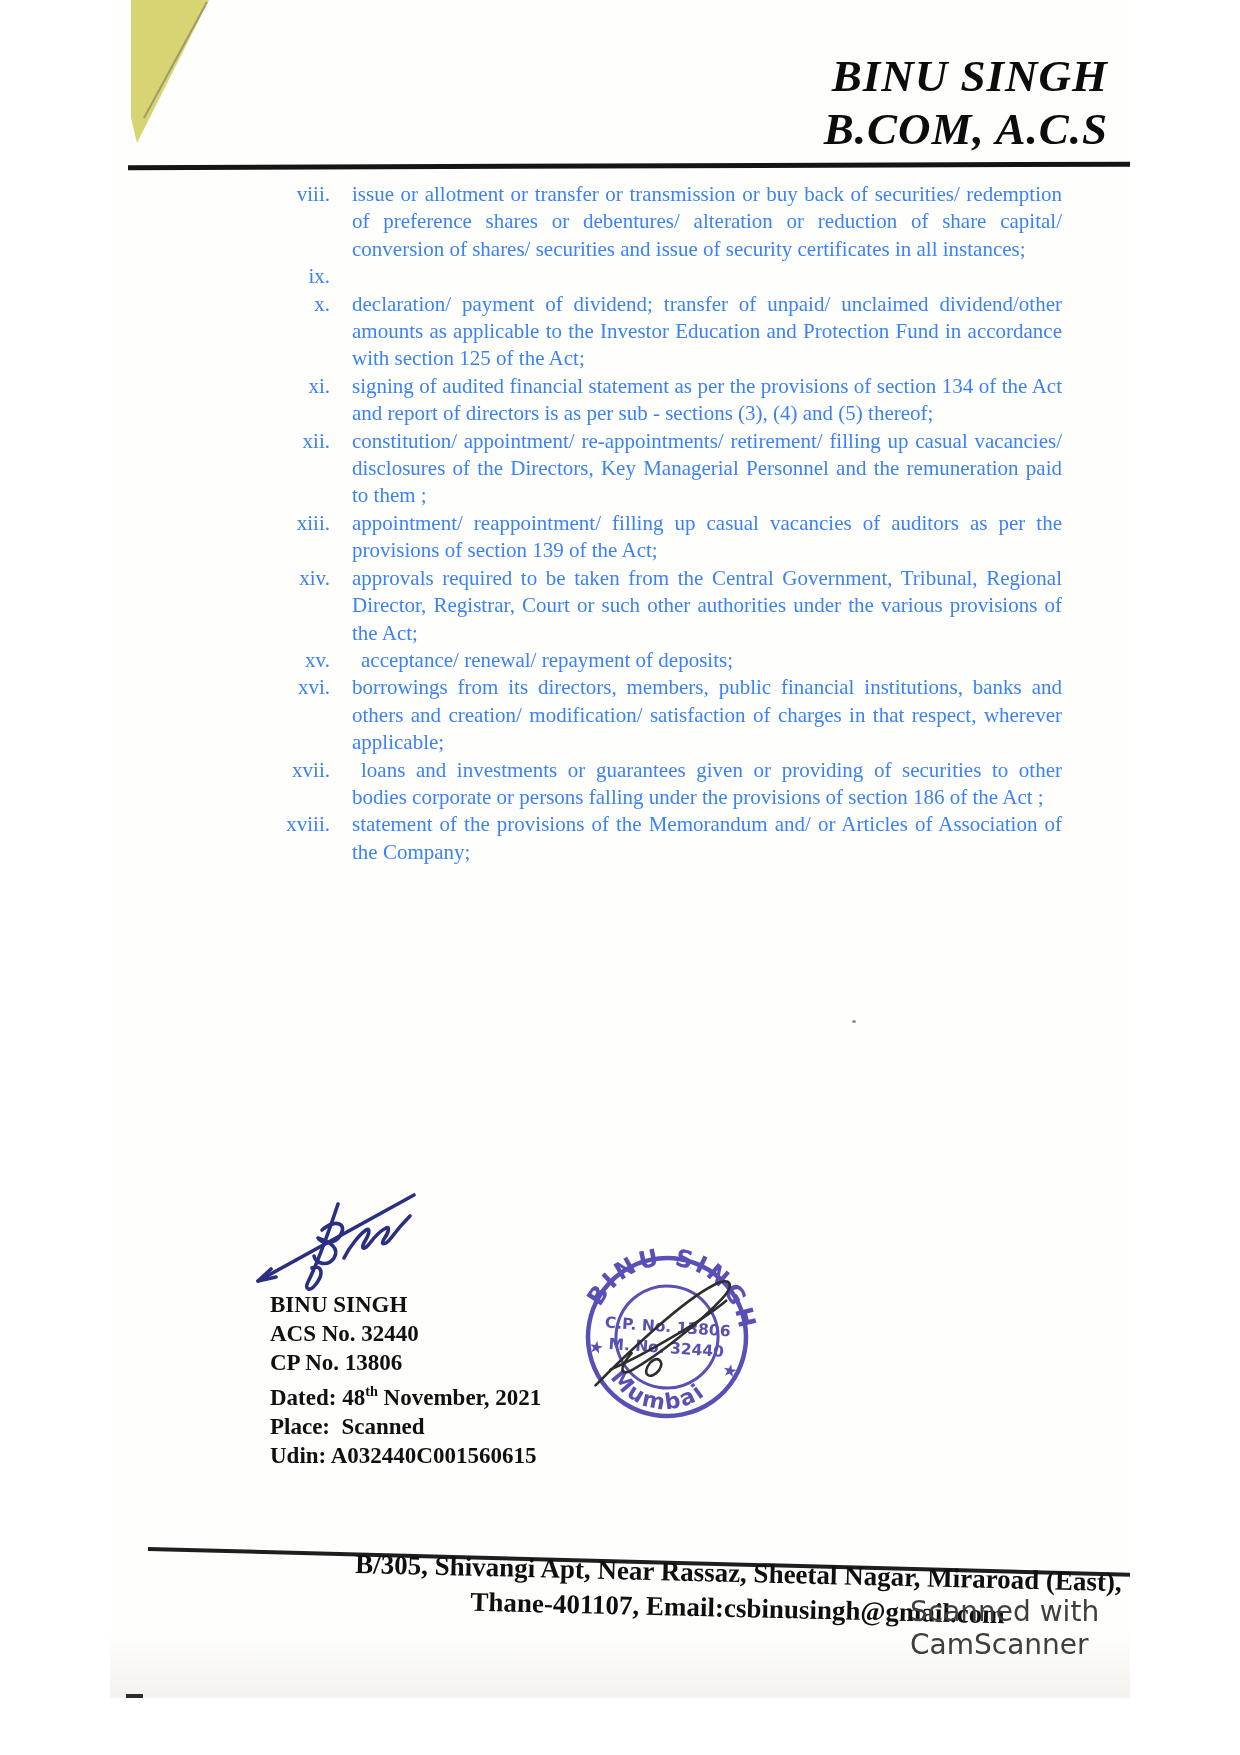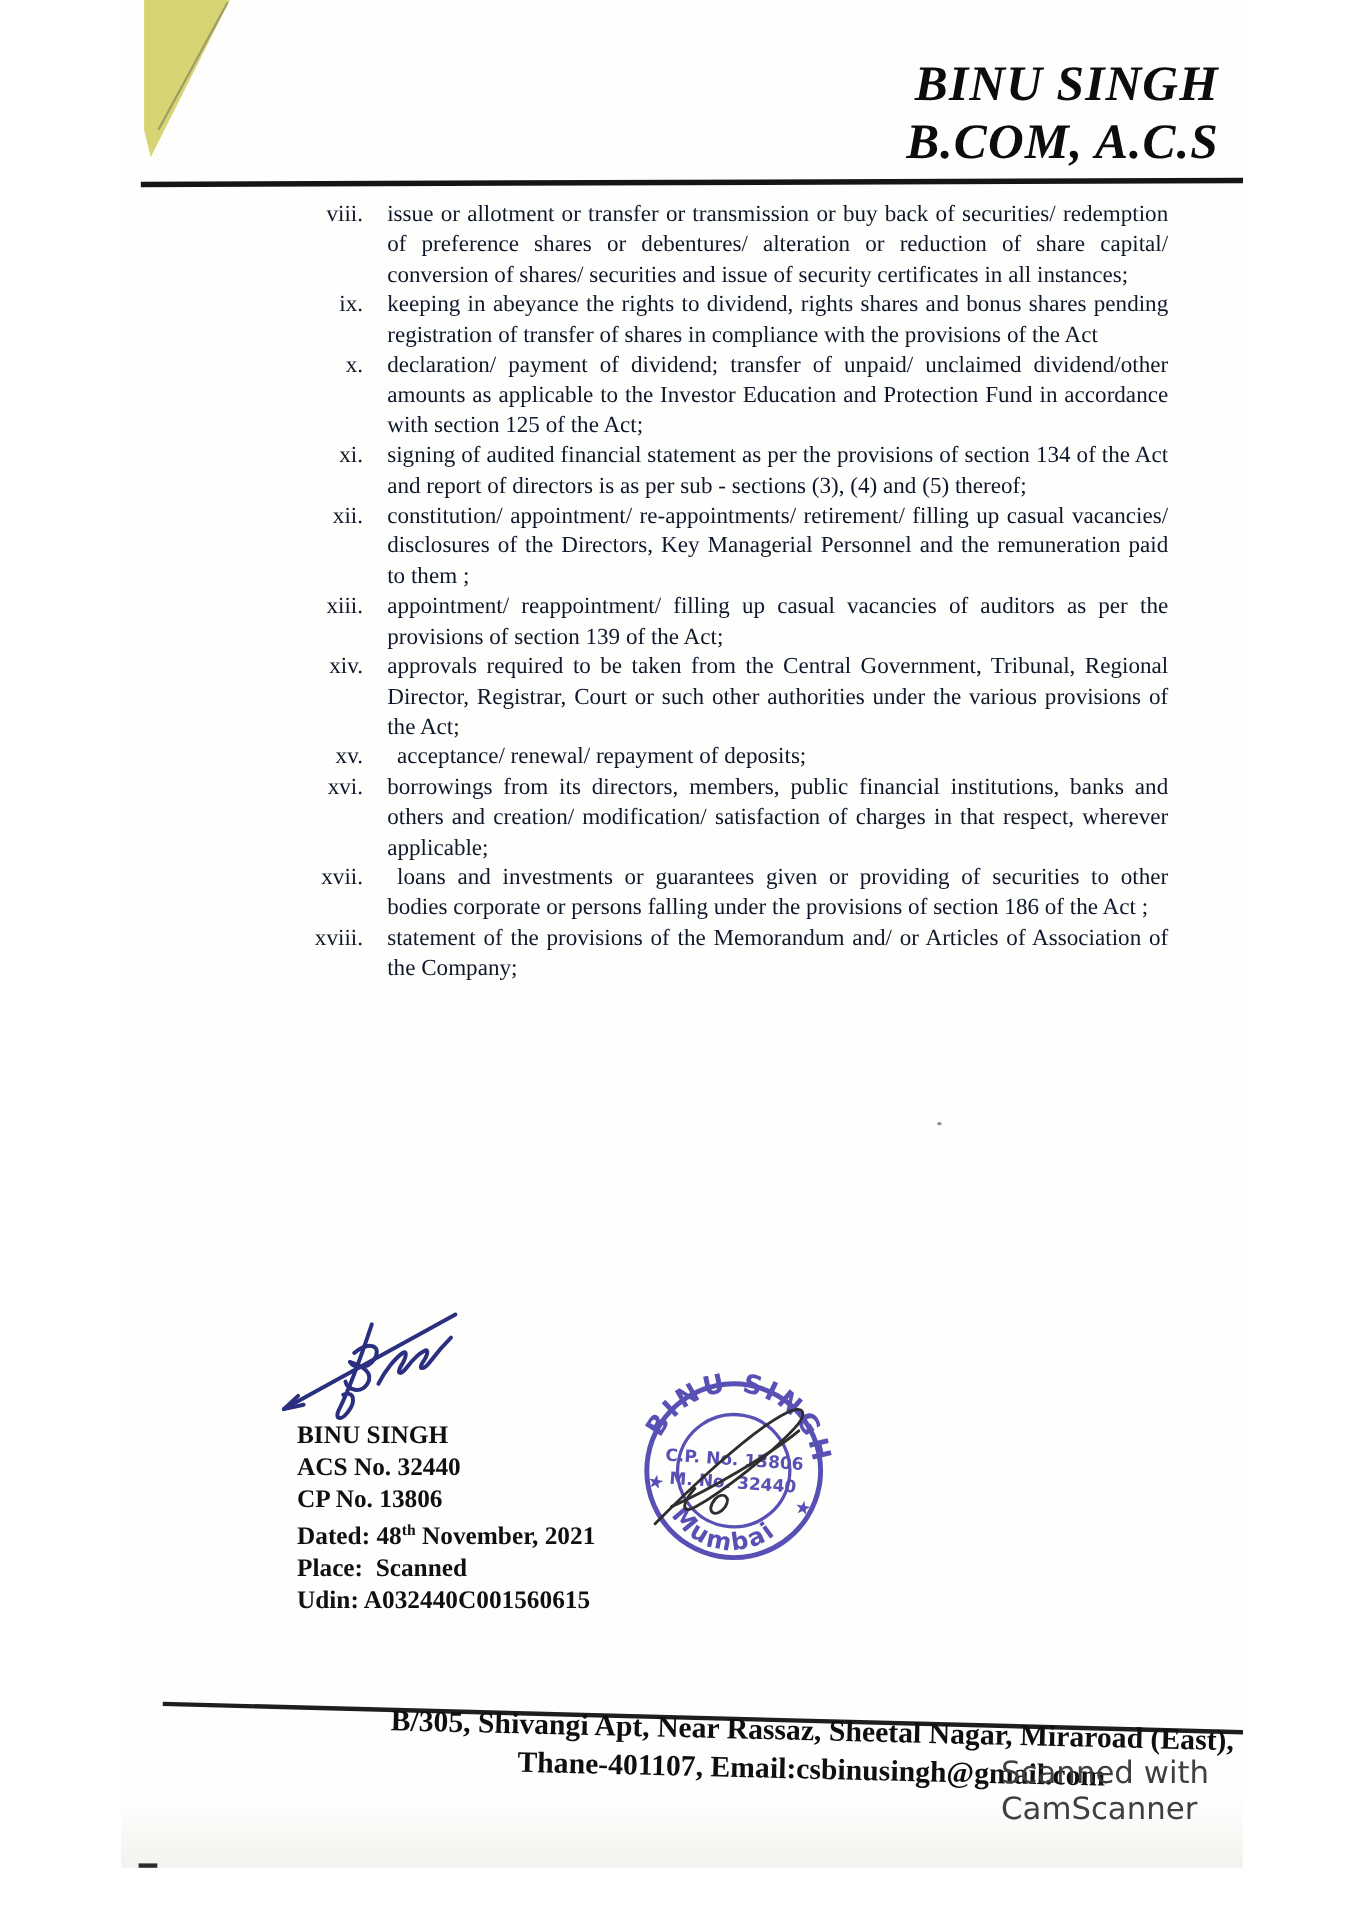--- a/index.html
+++ b/index.html
@@ -14,21 +14,21 @@
     position:absolute;top:50px;right:22px;text-align:right;
     font-weight:bold;font-style:italic;letter-spacing:1px;
     font-size:45px;line-height:53px;color:#0c0c0c;
   }
   .header-rule{
     position:absolute;top:163px;left:18px;width:1222px;height:5px;
     background:#151515;transform:rotate(-0.2deg);
   }
   
   .list{position:absolute;top:181px;left:140px;width:812px;
-    font-size:21px;line-height:27.4px;color:#0f172a;}
+    font-size:21px;line-height:27.4px;color:#3b82f6;}
   .row{display:flex;align-items:flex-start;}
   .num{flex:none;width:80px;text-align:right;padding-right:22px;}
   .txt{flex:none;width:710px;text-align:justify;}
   .pad-sm .txt{text-indent:9px;}
   .speck{position:absolute;left:742px;top:1020px;width:4px;height:3px;
     background:#8d8d8d;border-radius:50%;}
   
   .hand-sign{position:absolute;left:142px;top:1178px;}
   .sig-block{position:absolute;left:160px;top:1290px;
     font-weight:bold;font-size:23px;line-height:29px;color:#101010;}
@@ -75,21 +75,20 @@
   </div>
   <div class="header-rule"></div>
 
   <div class="list">
     <div class="row">
       <div class="num">viii.</div>
       <div class="txt">issue or allotment or transfer or transmission or buy back of securities/ redemption of preference shares or debentures/ alteration or reduction of share capital/ conversion of shares/ securities and issue of security certificates in all instances;</div>
     </div>
     <div class="row">
       <div class="num">ix.</div>
-      <div class="txt">keeping in abeyance the rights to dividend, rights shares and bonus shares pending registration of transfer of shares in compliance with the provisions of the Act</div>
     </div>
     <div class="row">
       <div class="num">x.</div>
       <div class="txt">declaration/ payment of dividend; transfer of unpaid/ unclaimed dividend/other amounts as applicable to the Investor Education and Protection Fund in accordance with section 125 of the Act;</div>
     </div>
     <div class="row">
       <div class="num">xi.</div>
       <div class="txt">signing of audited financial statement as per the provisions of section 134 of the Act and report of directors is as per sub - sections (3), (4) and (5) thereof;</div>
     </div>
     <div class="row">

